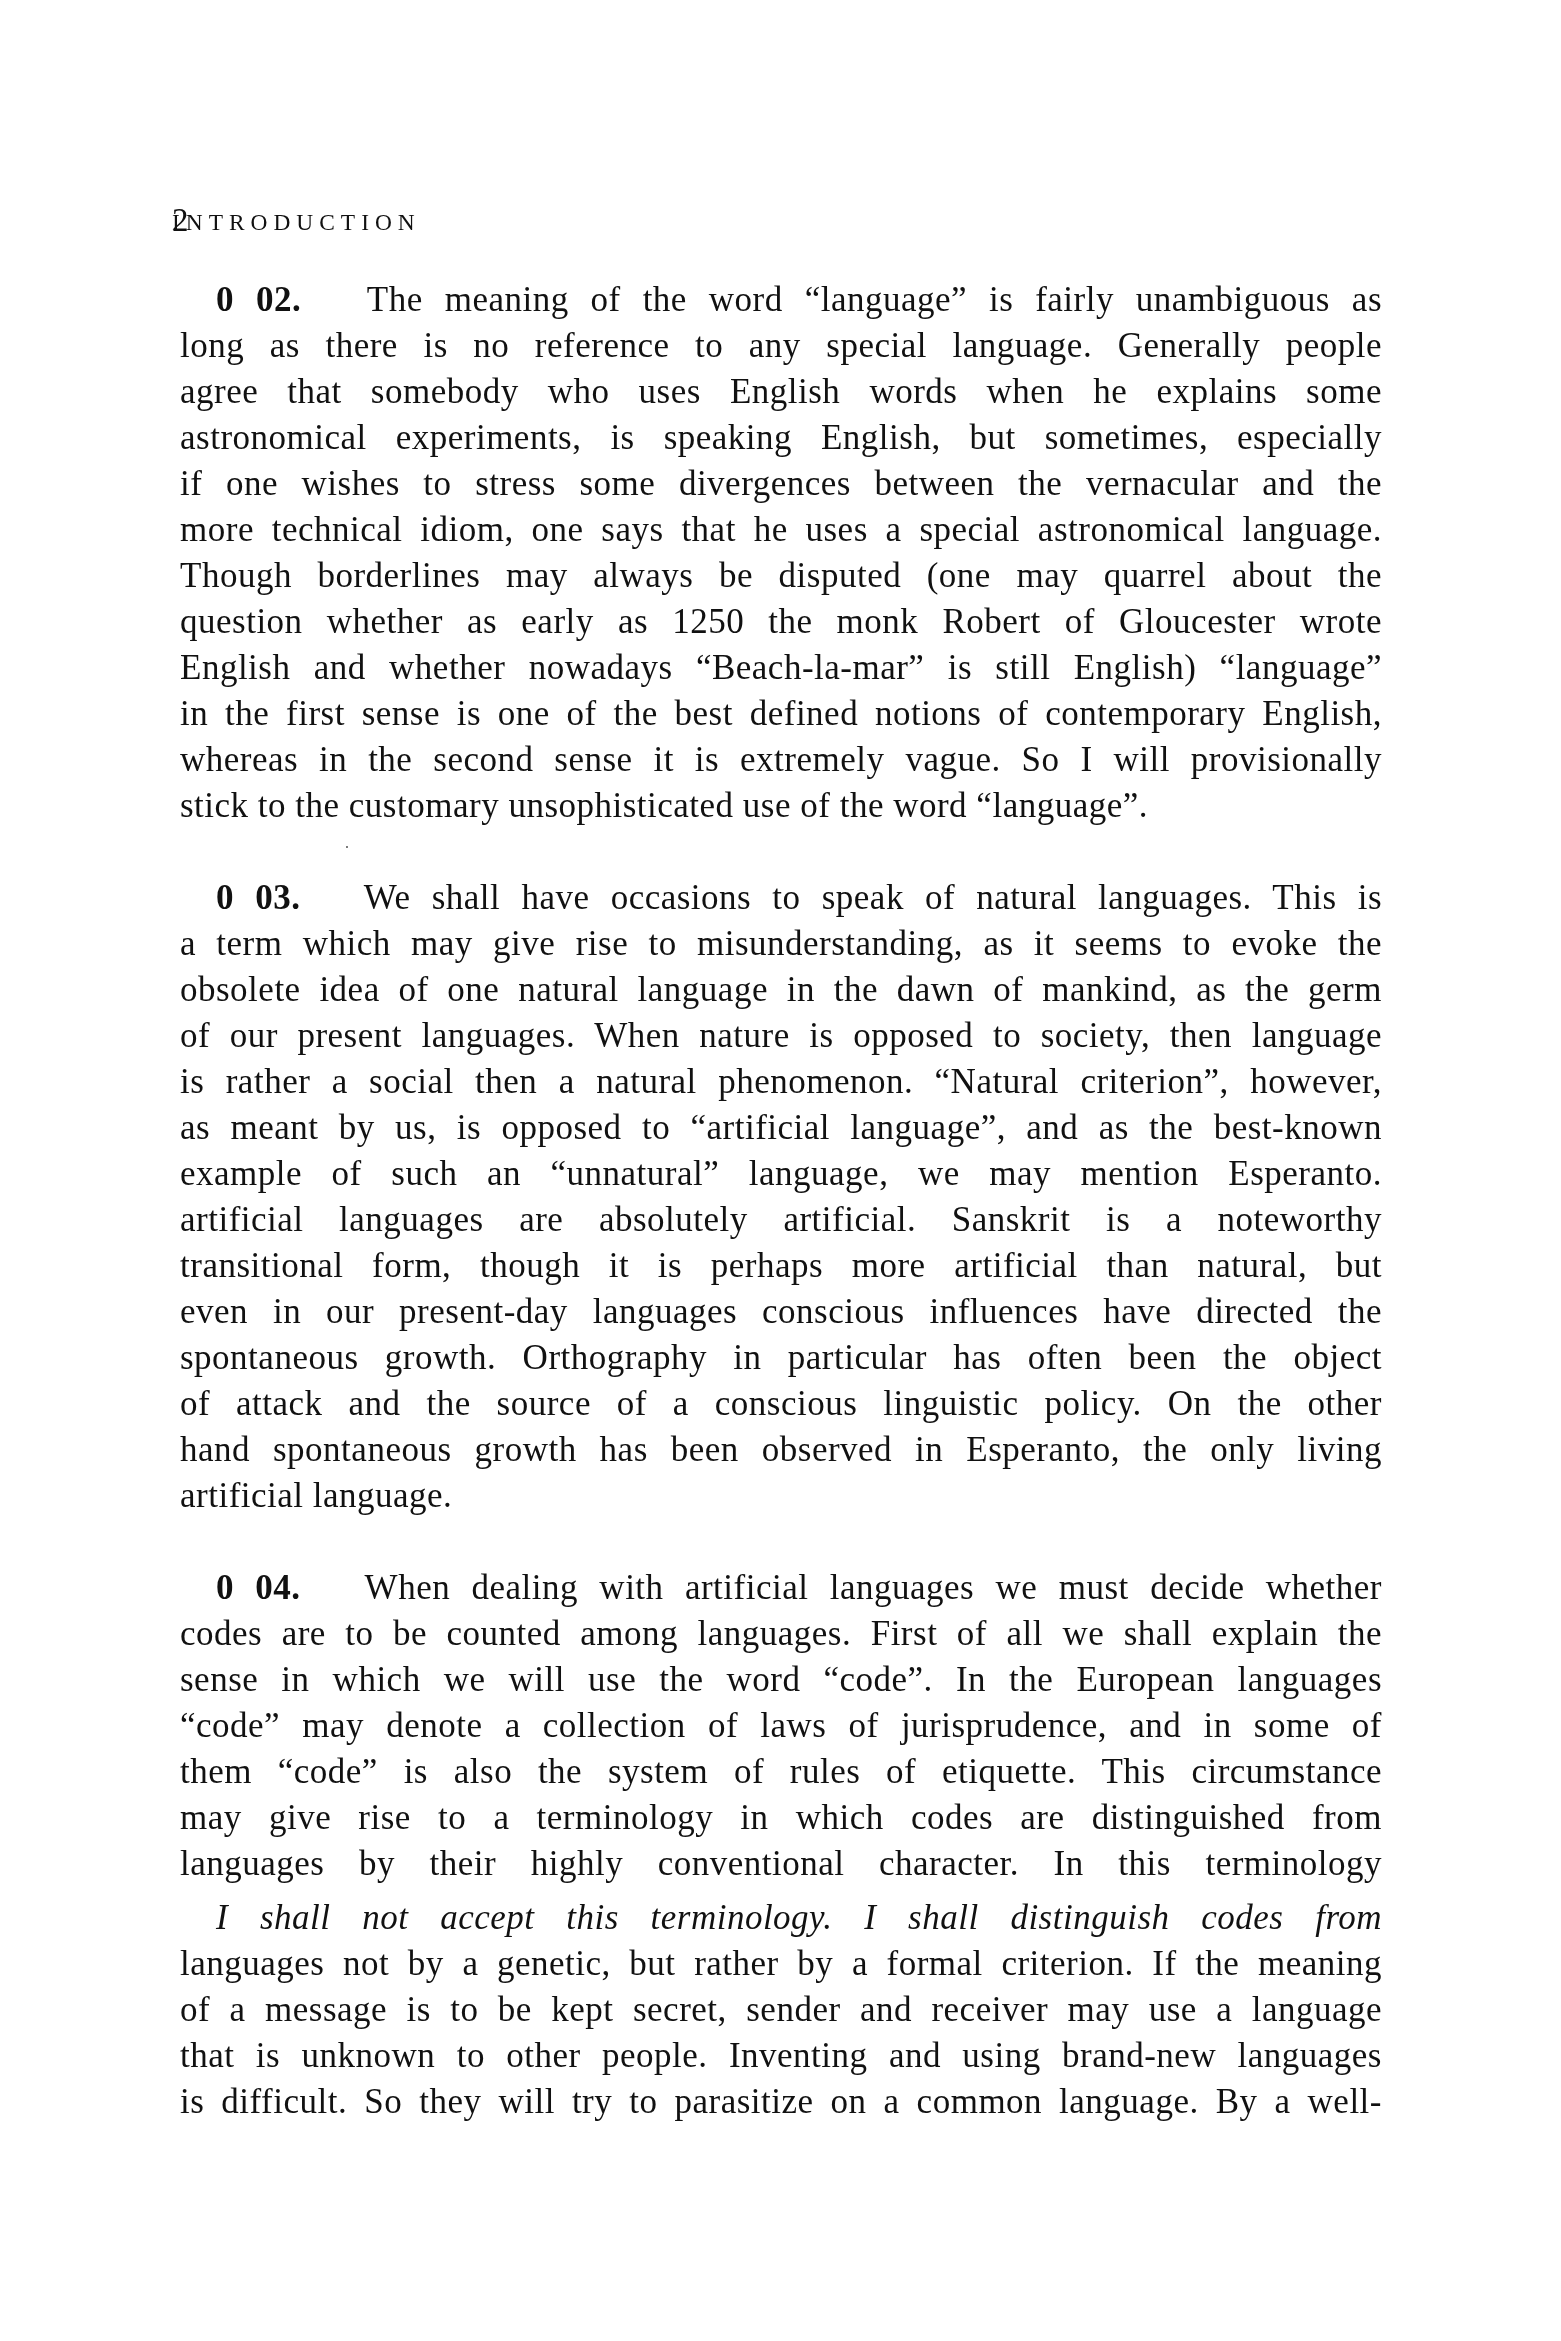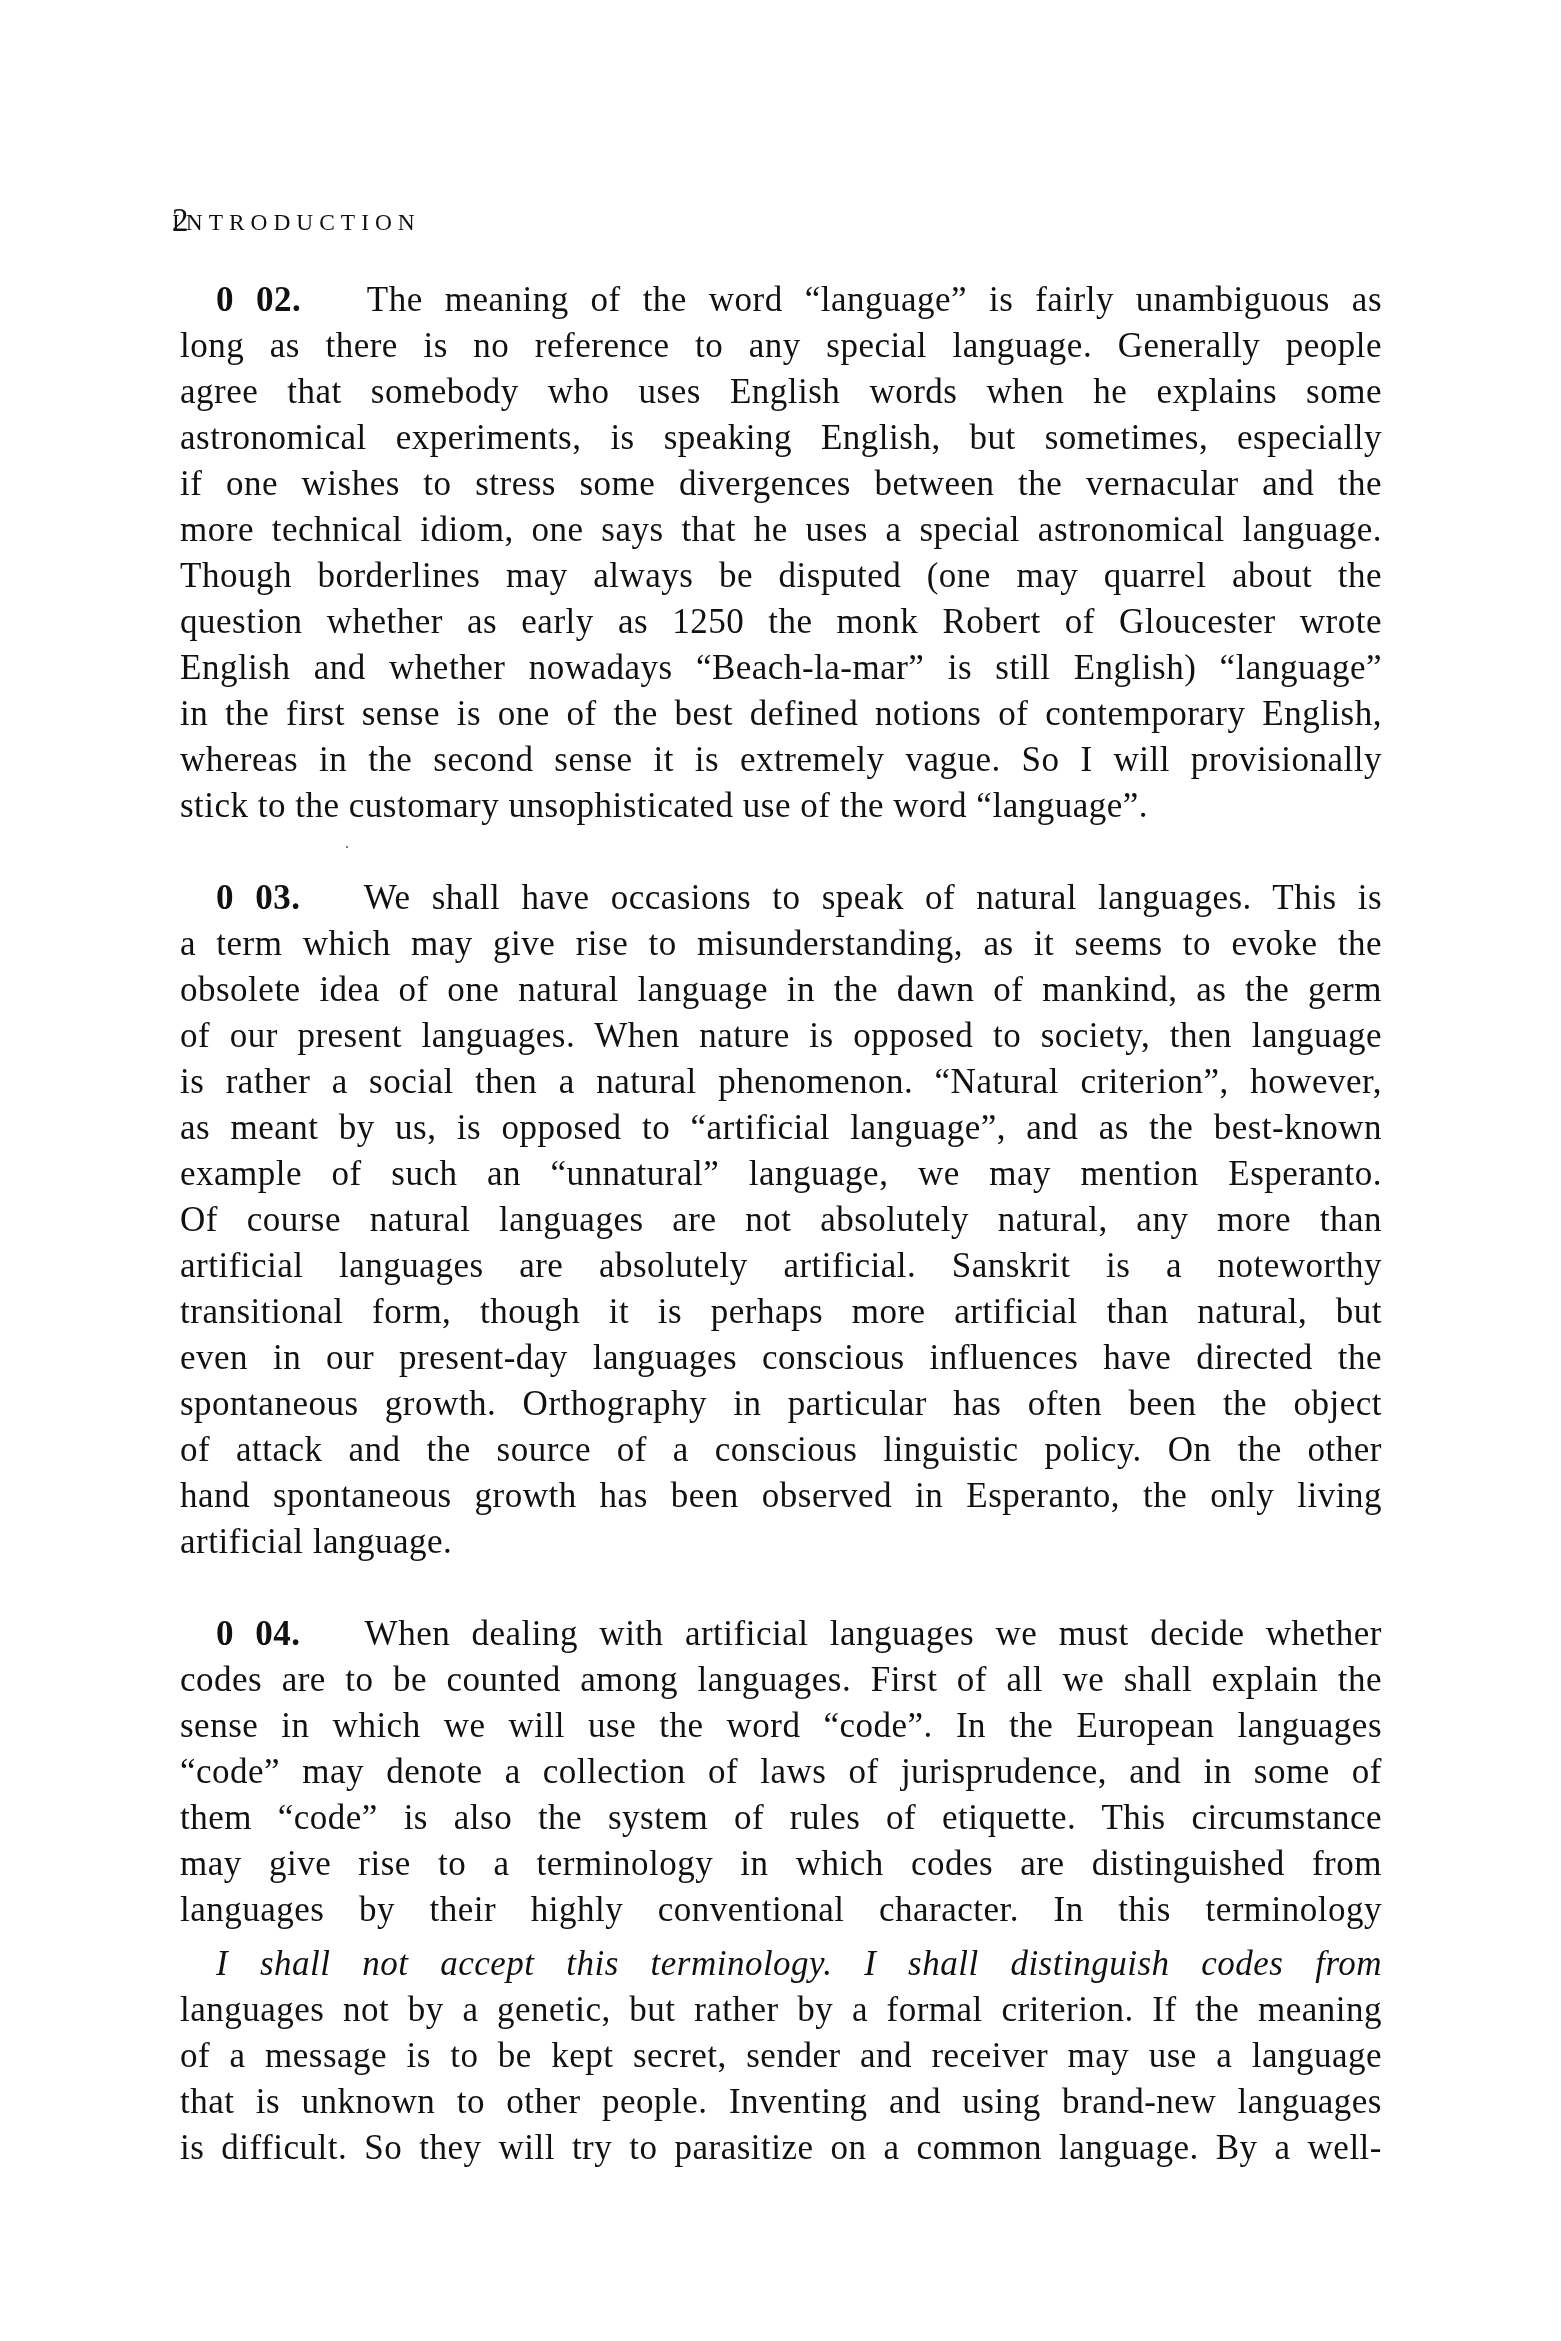--- a/index.html
+++ b/index.html
@@ -119,21 +119,20 @@
     </div>
 
     <div class="para gap">
       <span class="line indent" style="white-space: nowrap;"><span class="sec-num">0 03.</span>&nbsp;&nbsp;&nbsp;<span>We shall have occasions to speak of natural languages. This is</span></span>
       <span class="line" style="white-space: nowrap;">a term which may give rise to misunderstanding, as it seems to evoke the</span>
       <span class="line" style="white-space: nowrap;">obsolete idea of one natural language in the dawn of mankind, as the germ</span>
       <span class="line" style="white-space: nowrap;">of our present languages. When nature is opposed to society, then language</span>
       <span class="line" style="white-space: nowrap;">is rather a social then a natural phenomenon. “Natural criterion”, however,</span>
       <span class="line" style="white-space: nowrap;">as meant by us, is opposed to “artificial language”, and as the best-known</span>
       <span class="line" style="white-space: nowrap;">example of such an “unnatural” language, we may mention Esperanto.</span>
-      <span class="line" style="white-space: nowrap;">Of course natural languages are not absolutely natural, any more than</span>
       <span class="line" style="white-space: nowrap;">artificial languages are absolutely artificial. Sanskrit is a noteworthy</span>
       <span class="line" style="white-space: nowrap;">transitional form, though it is perhaps more artificial than natural, but</span>
       <span class="line" style="white-space: nowrap;">even in our present-day languages conscious influences have directed the</span>
       <span class="line" style="white-space: nowrap;">spontaneous growth. Orthography in particular has often been the object</span>
       <span class="line" style="white-space: nowrap;">of attack and the source of a conscious linguistic policy. On the other</span>
       <span class="line" style="white-space: nowrap;">hand spontaneous growth has been observed in Esperanto, the only living</span>
       <span class="line last">artificial language.</span>
     </div>
 
     <div class="para gap">

